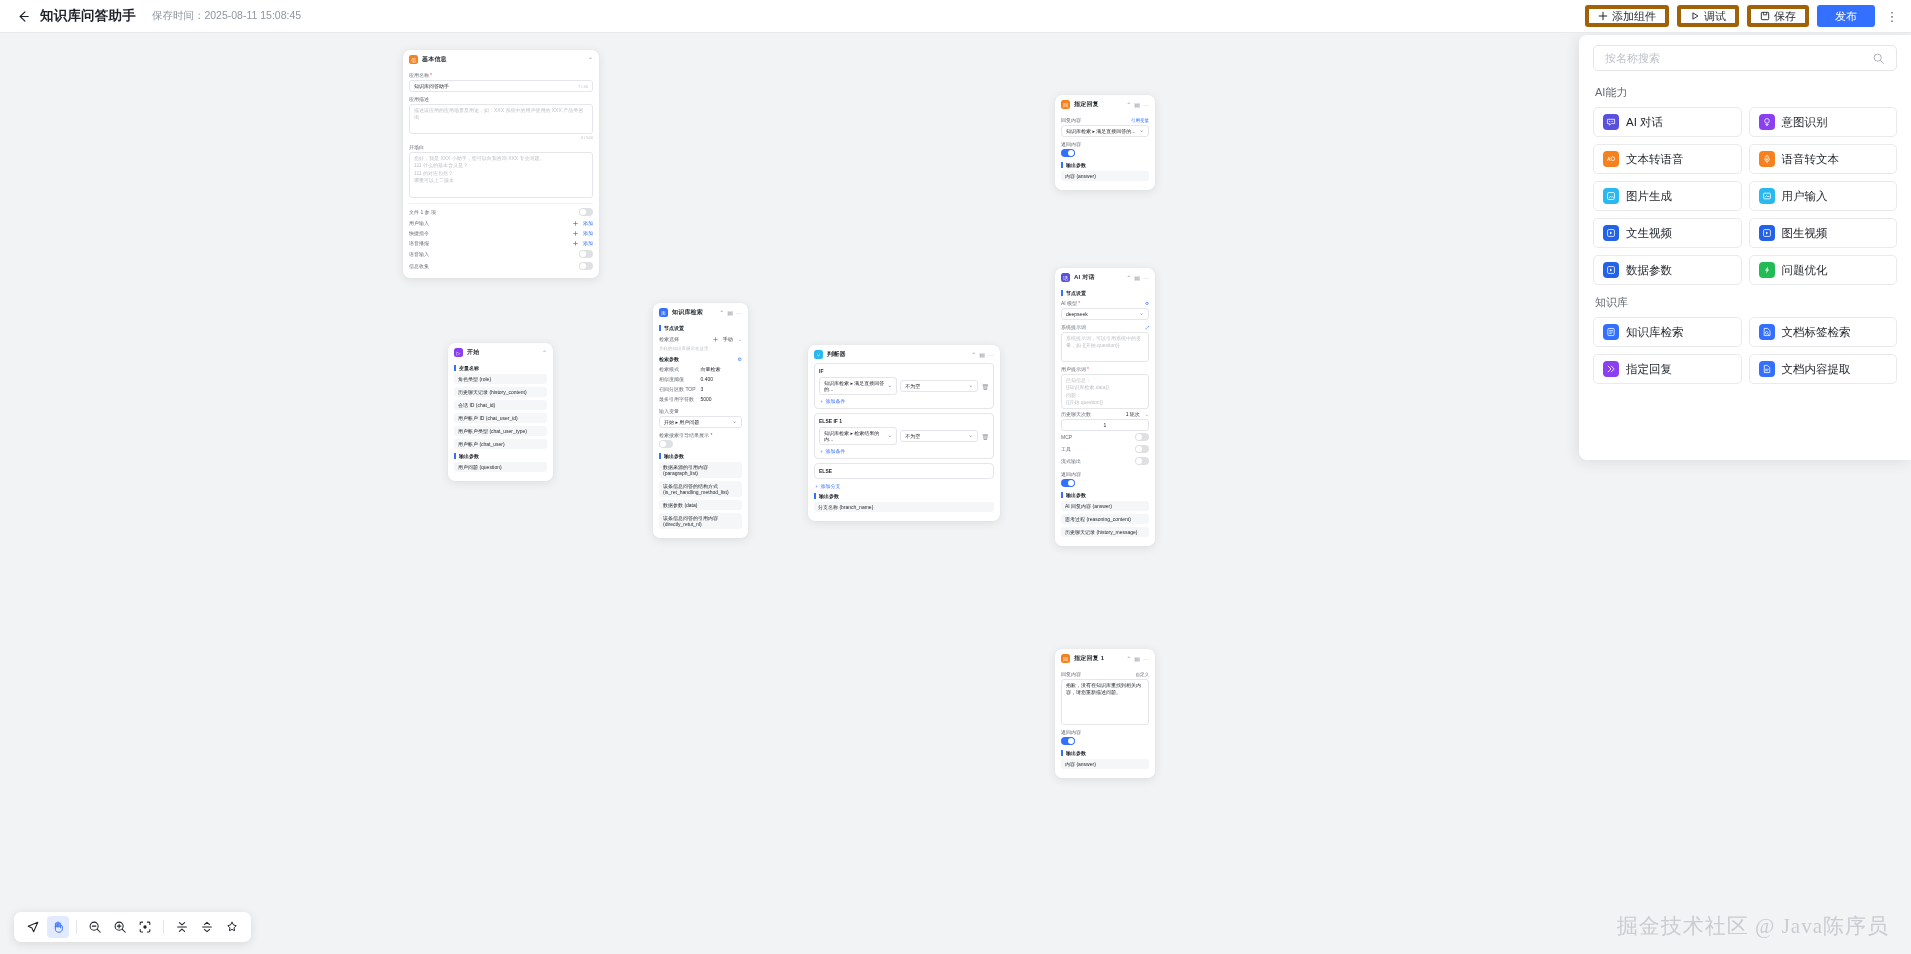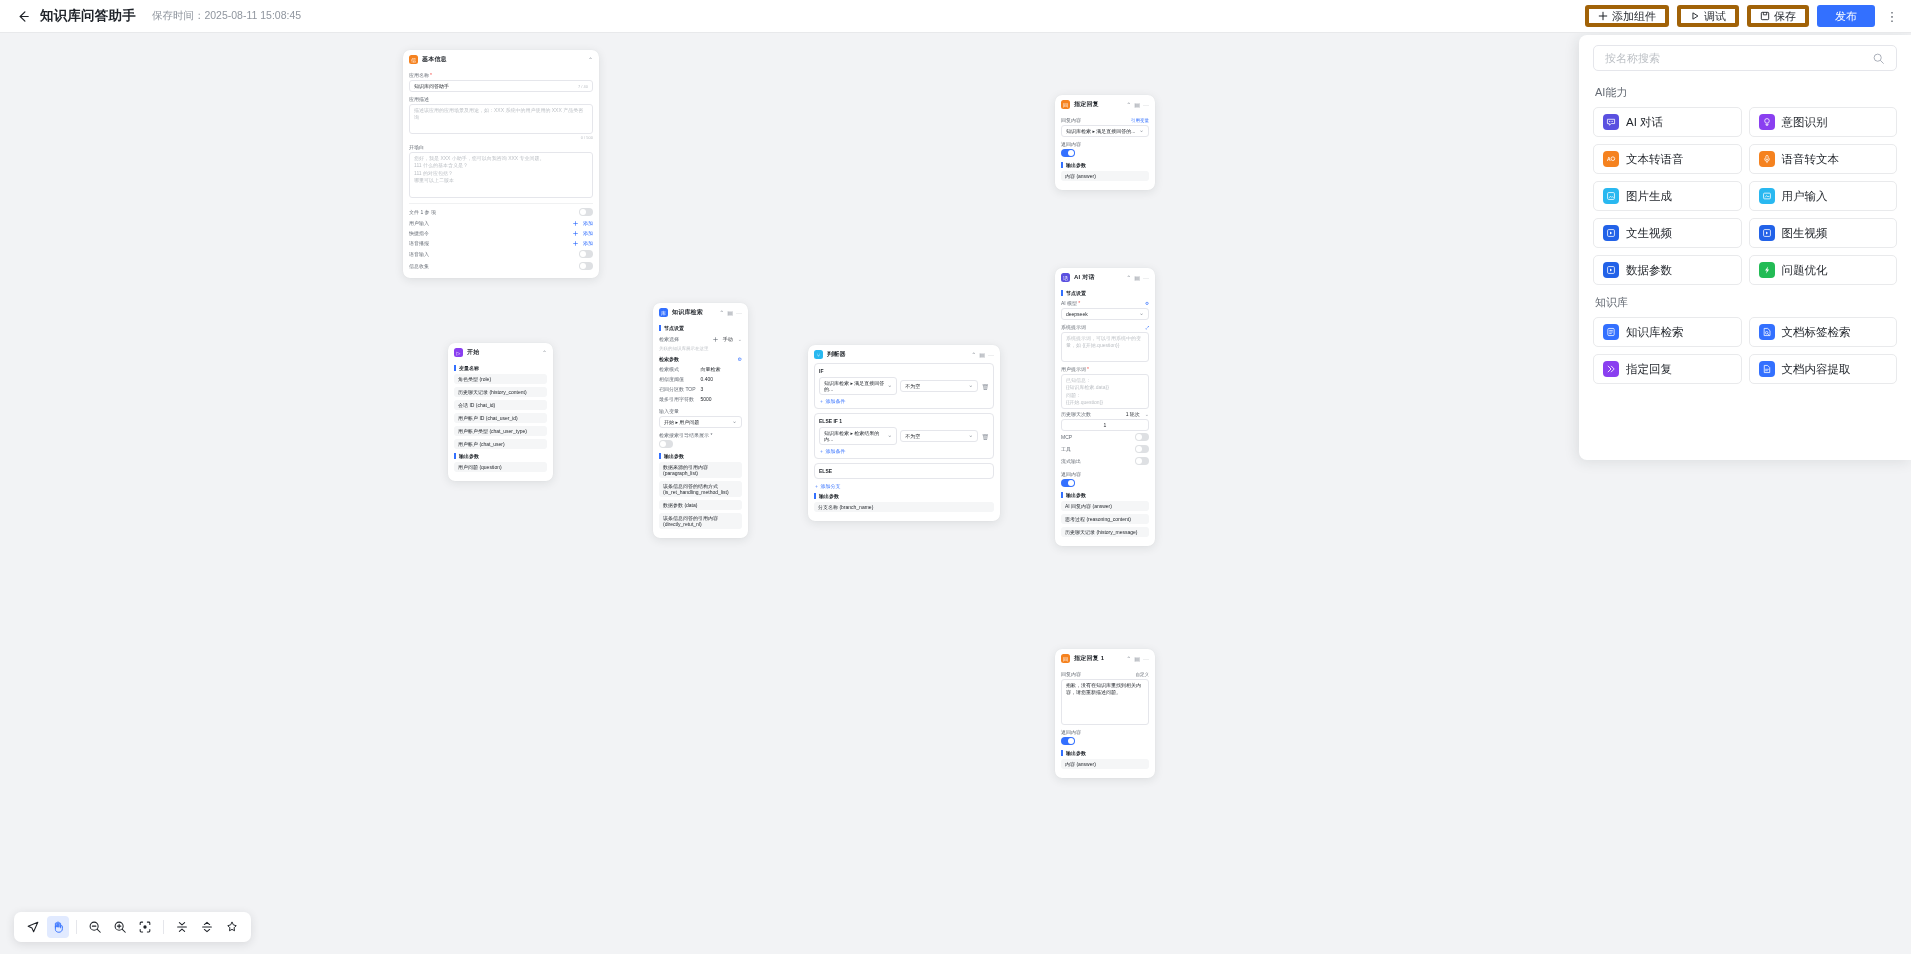--- a/index.html
+++ b/index.html
@@ -630,20 +630,21 @@
           <path d="M5 5.2l3-2.6 3 2.6M3 8h10M5 10.8l3 2.6 3-2.6" fill="none" stroke="#1f2329" stroke-width="1.2" stroke-linecap="round" stroke-linejoin="round"></path>
         </svg>
       </div>
       <div class="bb-btn">
         <svg width="14" height="14" viewBox="0 0 16 16">
           <path d="M8 2.2l1.5 3.3 3.3 1-2.4 2.4.5 3.4L8 10.7l-2.9 1.6.5-3.4L3.2 6.5l3.3-1z" fill="none" stroke="#1f2329" stroke-width="1.1" stroke-linejoin="round"></path>
         </svg>
       </div>
     </div>
 
+    <div class="watermark">掘金技术社区 @ Java陈序员</div>
   </div>
 
   <div class="panel">
 
     <div class="panel-search">
       <div class="search-box">
         <input type="text" placeholder="按名称搜索" style="">
         <svg width="13" height="13" viewBox="0 0 16 16">
           <circle cx="7" cy="7" r="4.4" fill="none" stroke="#a9aeb8" stroke-width="1.2"></circle>
           <path d="M10.4 10.4L14 14" stroke="#a9aeb8" stroke-width="1.2" stroke-linecap="round"></path>

